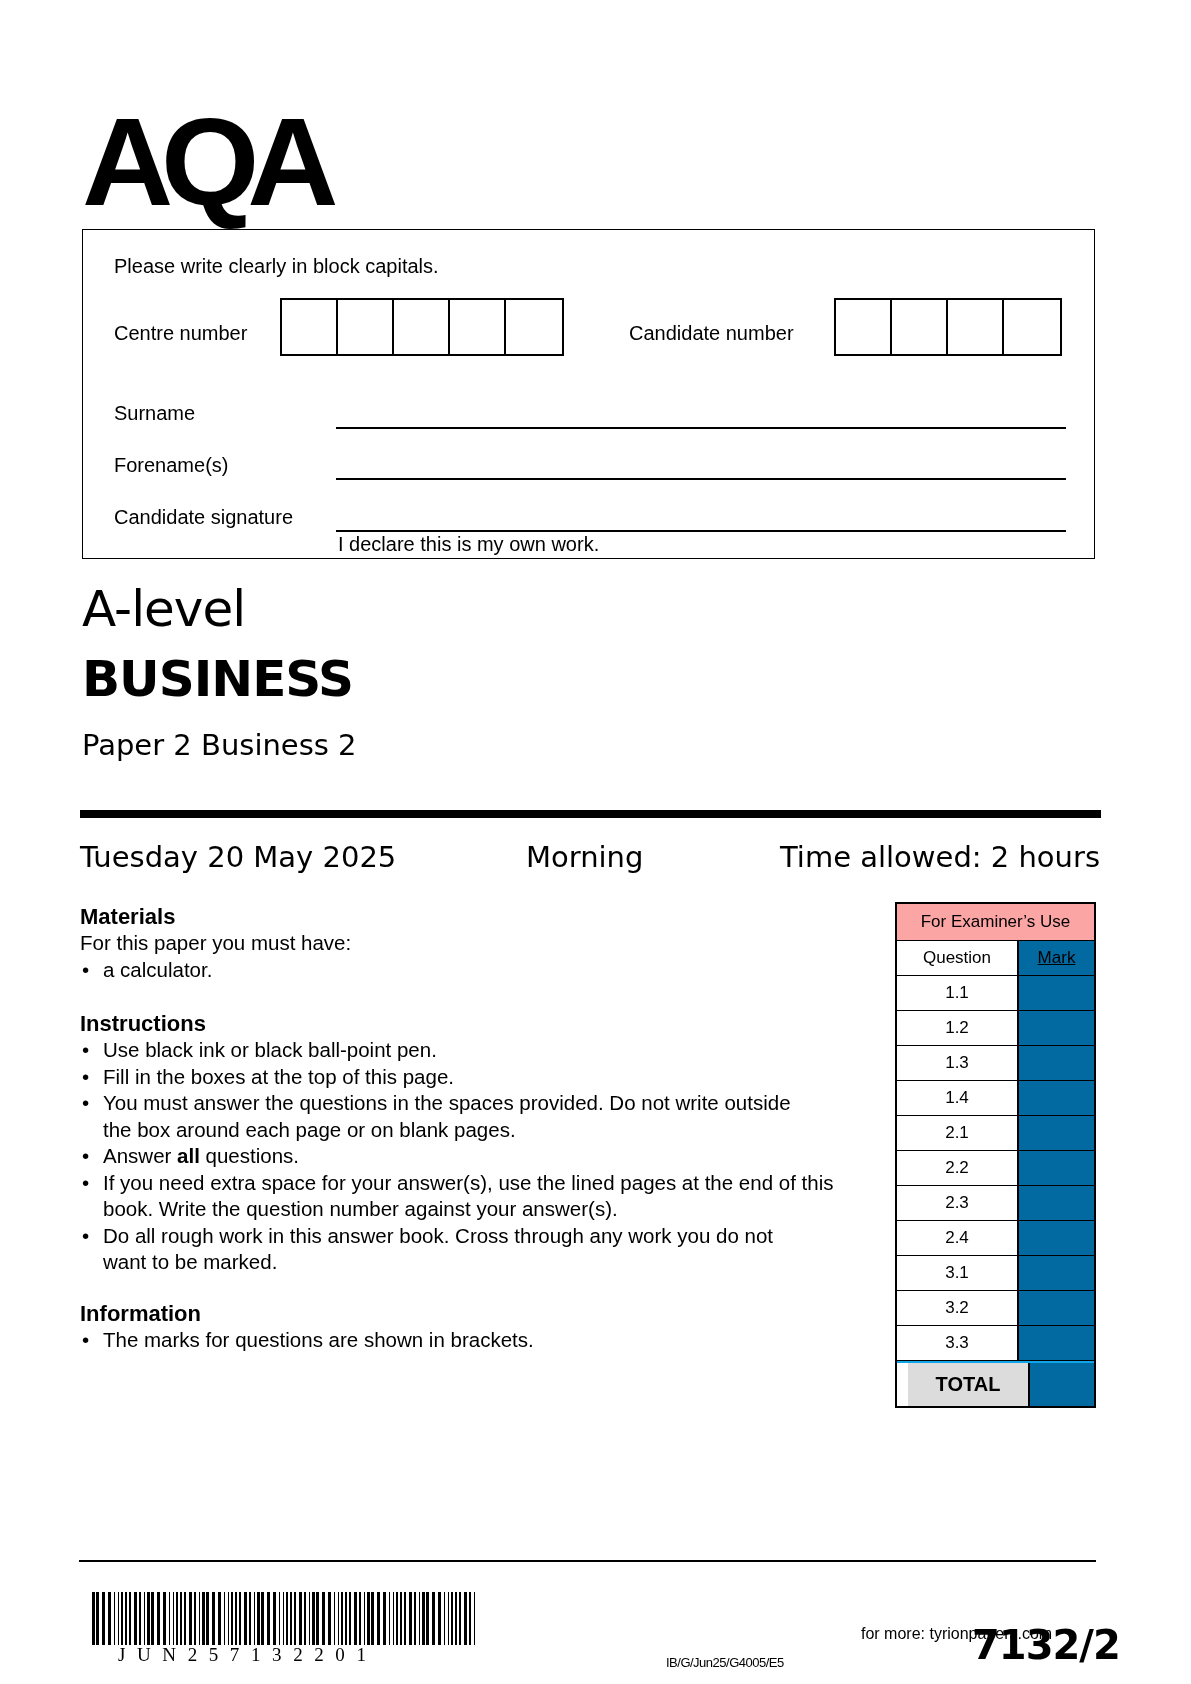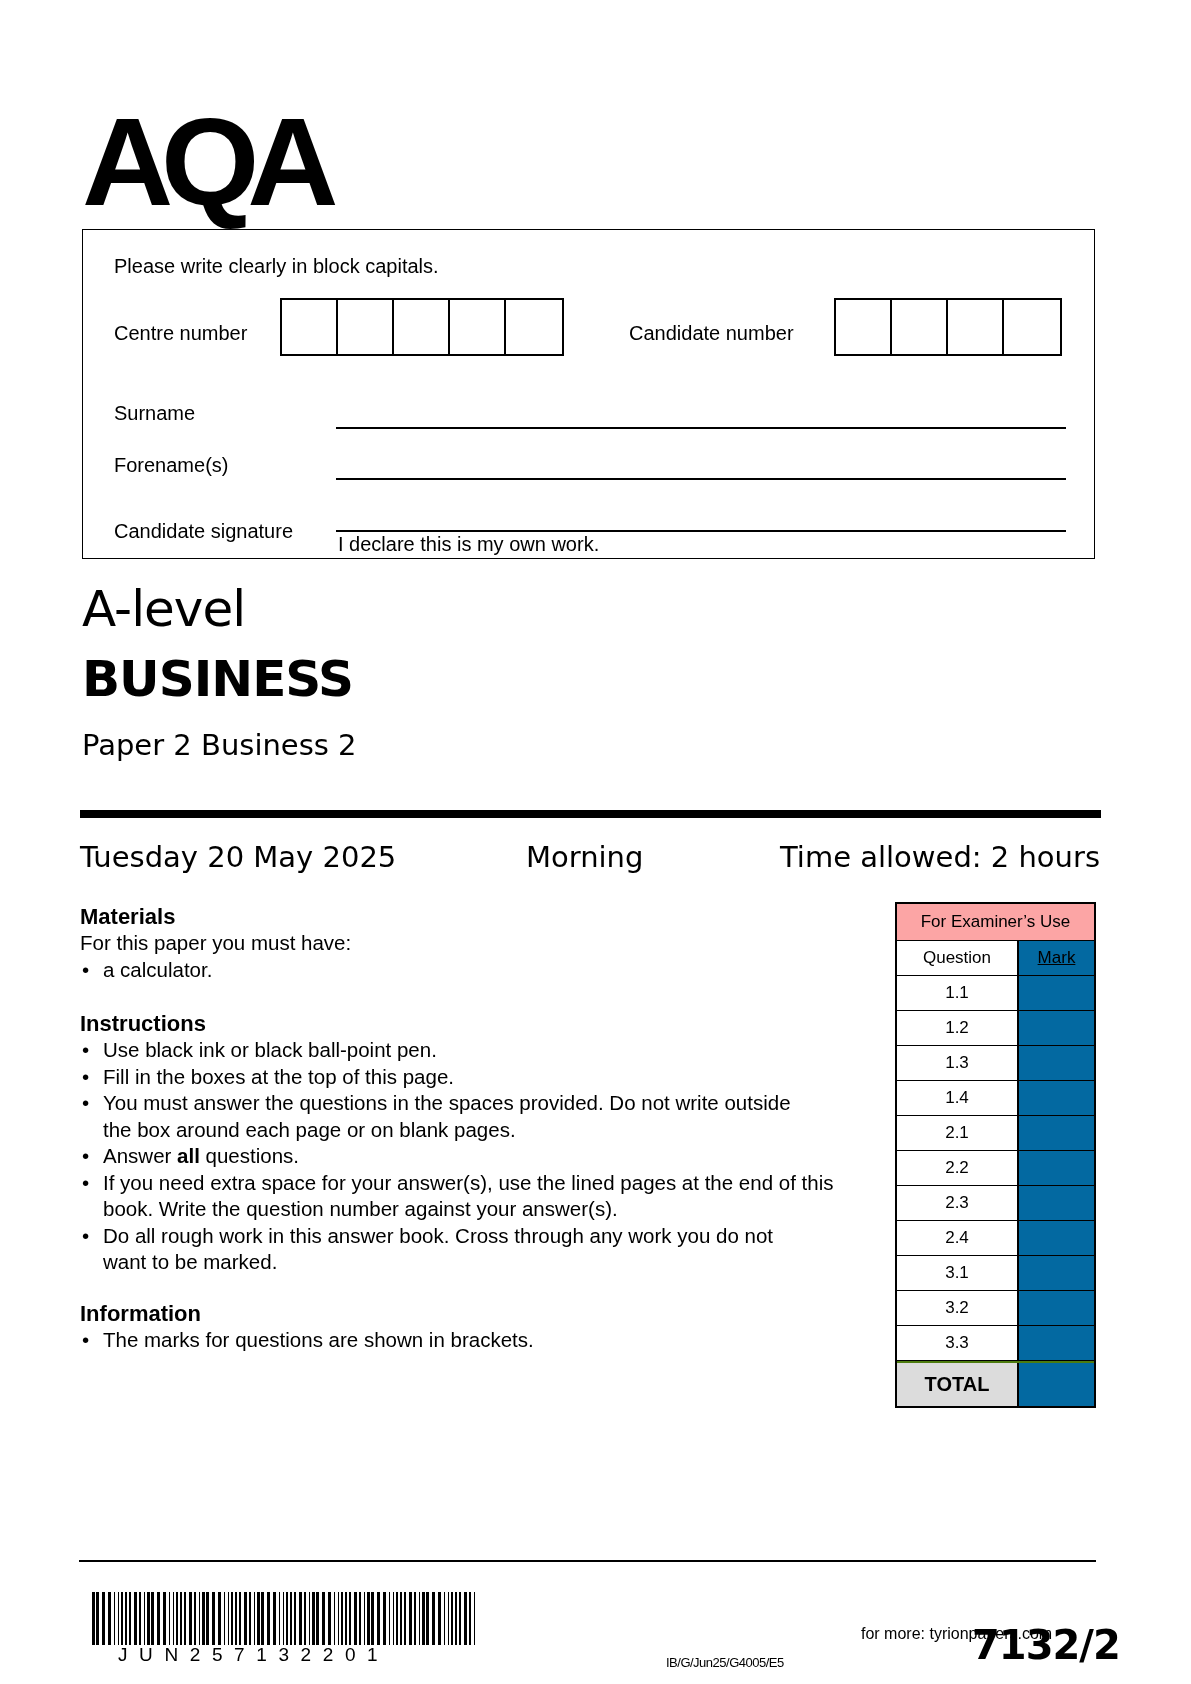--- a/index.html
+++ b/index.html
@@ -20,25 +20,25 @@
   .sec-h { font-weight:bold; font-size:22px; }
   .sec-p { font-size:20.5px; line-height:26.5px; }
   ul.bul { list-style:none; margin:0; padding:0; }
   ul.bul li { position:relative; padding-left:23px; font-size:20.5px; line-height:26.5px; }
   ul.bul li::before { content:"\2022"; position:absolute; left:2px; top:0; }
   .exam { left:895px; top:902px; width:201px; border:2.5px solid #000; box-sizing:border-box; font-size:17px; }
   .exam .hdr { height:36px; background:#fca5a5; border-bottom:1.5px solid #000; display:flex; align-items:center; justify-content:center; }
   .exam .row { display:flex; height:34px; border-bottom:1.5px solid #000; }
   .exam .row .q { width:122px; border-right:2px solid #000; background:#fff; display:flex; align-items:center; justify-content:center; box-sizing:border-box; }
   .exam .row .m { flex:1; background:#0369a1;text-decoration:underline; }
-  .exam .row.total { height:43px; border-top:2px solid #4d7c0f; border-bottom:none; }
+  .exam .row.total { height:43px; border-top:2px solid #0ea5e9; border-bottom:none;padding-left:11px; }
   .exam .row.total .q { background:#dcdcdc; font-weight:bold; font-size:20px; }
   .bottom-rule { left:79px; top:1560px; width:1017px; height:2px; background:#000; }
   .barcode { left:92px; top:1592px; width:383px; height:53px; }
-  .barcode-text { left:118px; top:1644px; font-family:Liberation Sans, sans-serif; font-size:19px; letter-spacing:11.6px; }
+  .barcode-text { left:118px; top:1644px; font-family:Liberation Serif, serif; font-size:19px; letter-spacing:11.6px; }
   .ref { left:666px; top:1655px; font-size:13px; letter-spacing:-0.5px; }
   .more { left:861px; top:1625px; font-size:16px; }
   .code { left:972px; top:1622px; font-family:"DejaVu Sans", sans-serif; font-weight:bold; font-size:40px; letter-spacing:-1px; }
 </style>
 </head>
 <body>
 
 <div class="abs logo">AQA</div>
 
 <div class="abs form-box"></div>
@@ -60,21 +60,21 @@
   <div class="cell"></div>
   <div class="cell"></div>
 </div>
 
 <div class="abs form-text" style="left:114px;top:402px;">Surname</div>
 <div class="abs line" style="left:336px;top:427px;width:730px;"></div>
 
 <div class="abs form-text" style="left:114px;top:454px;">Forename(s)</div>
 <div class="abs line" style="left:336px;top:478px;width:730px;"></div>
 
-<div class="abs form-text" style="left:114px;top:520px;">Candidate signature</div>
+<div class="abs form-text" style="left:114px;top:506px;">Candidate signature</div>
 <div class="abs line" style="left:336px;top:530px;width:730px;"></div>
 <div class="abs form-text" style="left:338px;top:533px;">I declare this is my own work.</div>
 
 <div class="abs title-a">A-level</div>
 <div class="abs title-b">BUSINESS</div>
 <div class="abs title-c">Paper 2  Business 2</div>
 
 <div class="abs rule"></div>
 
 <div class="abs datebar" style="left:80px;">Tuesday 20 May 2025</div>

